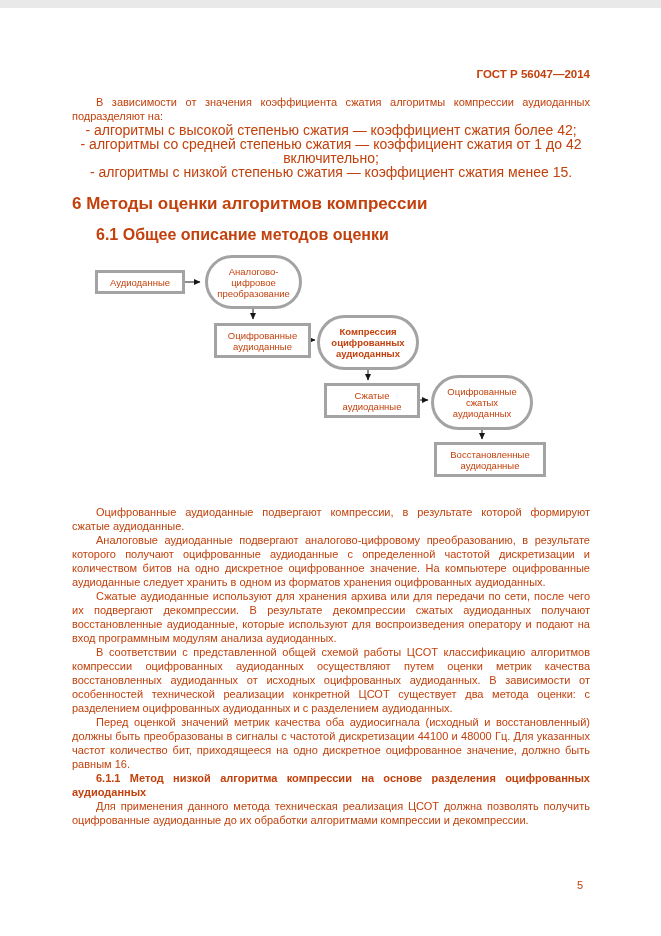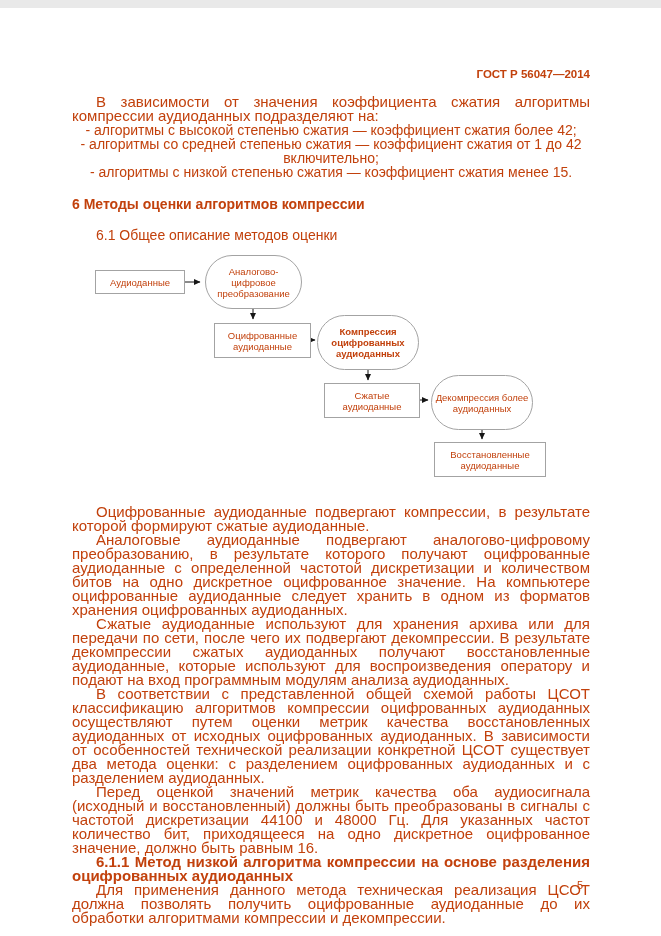--- a/index.html
+++ b/index.html
@@ -20,41 +20,41 @@
     top: 60px;
     width: 518px;
   }
   .doc-header {
     text-align: right;
     font-weight: bold;
     font-size: 11.5px;
     margin-bottom: 15px;
   }
   .para {
-    font-size: 15px;
+    font-size: 11px;
     line-height: 14px;
     text-align: justify;
   }
   .indent { text-indent: 24px; }
   .bold { font-weight: bold; }
   .list-item {
     font-size: 14px;
     line-height: 14px;
     text-align: center;
   }
   h1.sec-title {
-    font-size: 14px;
+    font-size: 17px;
     line-height: 16px;
     font-weight: bold;
     margin-top: 17px;
   }
   h2.sub-title {
-    font-size: 14px;
+    font-size: 16px;
     line-height: 14px;
-    font-weight: normal;
+    font-weight: bold;
     margin-top: 16px;
     margin-bottom: 4px;
     text-indent: 24px;
   }
   
   .diagram {
     position: relative;
     width: 518px;
     height: 226px;
     margin-top: 11px;
@@ -65,21 +65,21 @@
     width: 518px; height: 226px;
   }
   .node {
     position: absolute;
     display: flex;
     align-items: center;
     justify-content: center;
     text-align: center;
     font-size: 9.5px;
     line-height: 11px;
-    border: 1px solid #a3a3a3;
+    border: 3px solid #a3a3a3;
     background: #ffffff;
     padding: 1px 3px;
   }
   .node.stadium { border-radius: 28px; }
   .fig-caption {
     text-align: center;
     font-size: 10px;
     line-height: 13px;
     margin-top: 11px;
   }
@@ -133,21 +133,21 @@
       <div class="node rect" style="left:142px; top:70px;  width:97px;  height:35px;">
         <span>Оцифрованные аудиоданные</span>
       </div>
       <div class="node stadium" style="left:245px; top:62px;  width:102px; height:55px;font-weight:bold;">
         <span>Компрессия оцифрованных аудиоданных</span>
       </div>
       <div class="node rect" style="left:252px; top:130px; width:96px;  height:35px;">
         <span>Сжатые аудиоданные</span>
       </div>
       <div class="node stadium" style="left:359px; top:122px; width:102px; height:55px;">
-        <span>Декомпрессия более аудиоданных</span>
+        <span>Оцифрованные сжатых аудиоданных</span>
       </div>
       <div class="node rect" style="left:362px; top:189px; width:112px; height:35px;">
         <span>Восстановленные аудиоданные</span>
       </div>
     </div>
 
 
     <div class="body-block">
       <p class="para indent">Оцифрованные аудиоданные подвергают компрессии, в результате которой формируют сжатые аудиоданные.</p>
       <p class="para indent">Аналоговые аудиоданные подвергают аналогово-цифровому преобразованию, в результате которого получают оцифрованные аудиоданные с определенной частотой дискретизации и количеством битов на одно дискретное оцифрованное значение. На компьютере оцифрованные аудиоданные следует хранить в одном из форматов хранения оцифрованных аудиоданных.</p>

